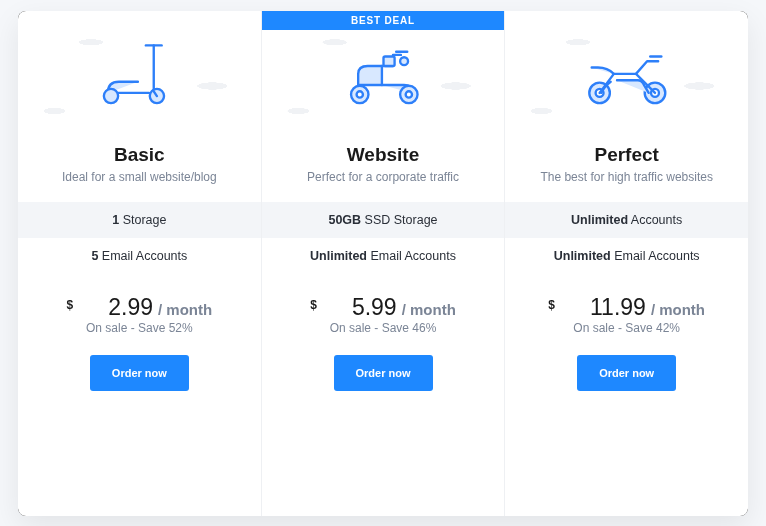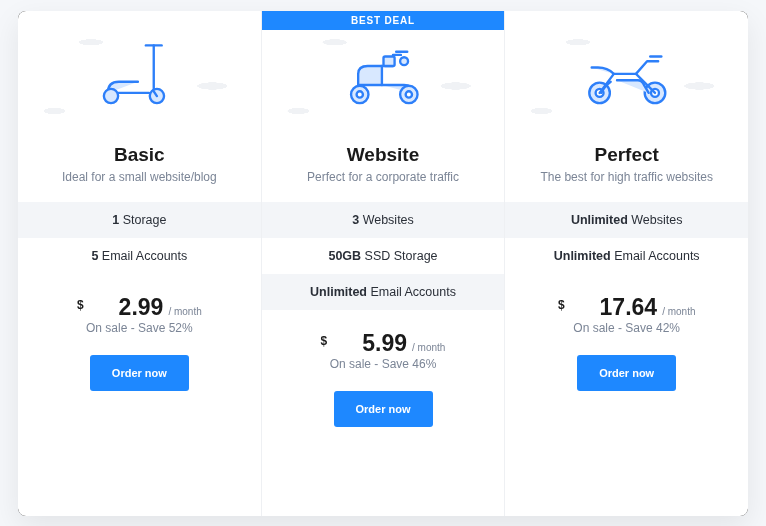--- a/index.html
+++ b/index.html
@@ -90,27 +90,27 @@
     color: #1a1a1a;
   }
   .currency {
     font-size: 12px;
     font-weight: 700;
     position: relative;
     top: -6px;
   }
   .amount {
     font-size: 23px;
-    font-weight: 700;
+    font-weight: 400;
     margin-left: 32px;
   }
   .period {
-    font-size: 10px;
+    font-size: 15px;
     color: #7b8596;
-    font-weight: 400;
+    font-weight: 700;
     margin-left: 2px;
   }
   .sale {
     font-size: 12px;
     color: #7b8596;
   }
   .cta-area {
     text-align: center;
     padding: 14px 6px 22px;
   }
@@ -182,21 +182,20 @@
           <circle cx="92" cy="74" r="4" fill="#fff"></circle>
           <circle cx="86" cy="32" r="5" fill="#d8e8ff"></circle>
         </svg>
       </span>
     </div>
     <div class="plan-header">
       <div class="plan-title">Website</div>
       <div class="plan-sub">Perfect for a corporate traffic</div>
     </div>
     <div class="features">
-      <div class="feature"><b>3</b><span> Websites</span></div>
       <div class="feature"><b>50GB</b><span> SSD Storage</span></div>
       <div class="feature"><b>Unlimited</b><span> Email Accounts</span></div>
     </div>
     <div class="price-area">
       <span class="price-line">
         <span class="currency">$</span>
         <span class="amount">5.99</span>
         <span class="period">/ month</span>
       </span>
       <div class="sale">On sale - Save 46%</div>
@@ -221,27 +220,27 @@
           <path d="M40 58 Q32 64 28 72"></path>
           <line x1="90" y1="26" x2="104" y2="26"></line>
         </svg>
       </span>
     </div>
     <div class="plan-header">
       <div class="plan-title">Perfect</div>
       <div class="plan-sub">The best for high traffic websites</div>
     </div>
     <div class="features">
-      <div class="feature"><b>Unlimited</b><span> Websites</span></div>
+      <div class="feature"><b>Unlimited</b><span> Accounts</span></div>
       <div class="feature"><b>Unlimited</b><span> Email Accounts</span></div>
     </div>
     <div class="price-area">
       <span class="price-line">
         <span class="currency">$</span>
-        <span class="amount">17.64</span>
+        <span class="amount">11.99</span>
         <span class="period">/ month</span>
       </span>
       <div class="sale">On sale - Save 42%</div>
     </div>
     <div class="cta-area">
       <button class="cta">Order now</button>
     </div>
   </div>
 
 </div>

